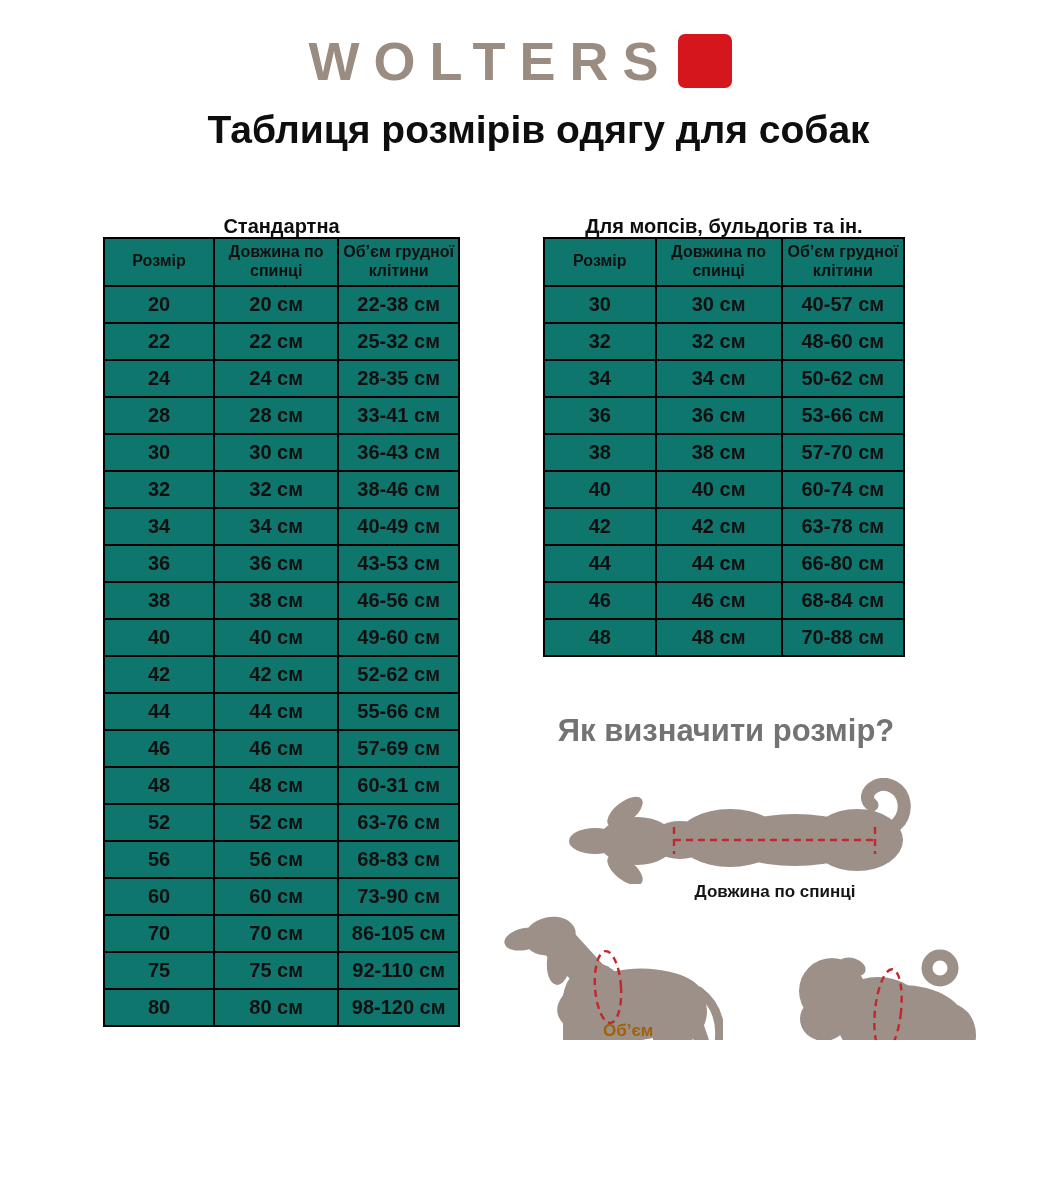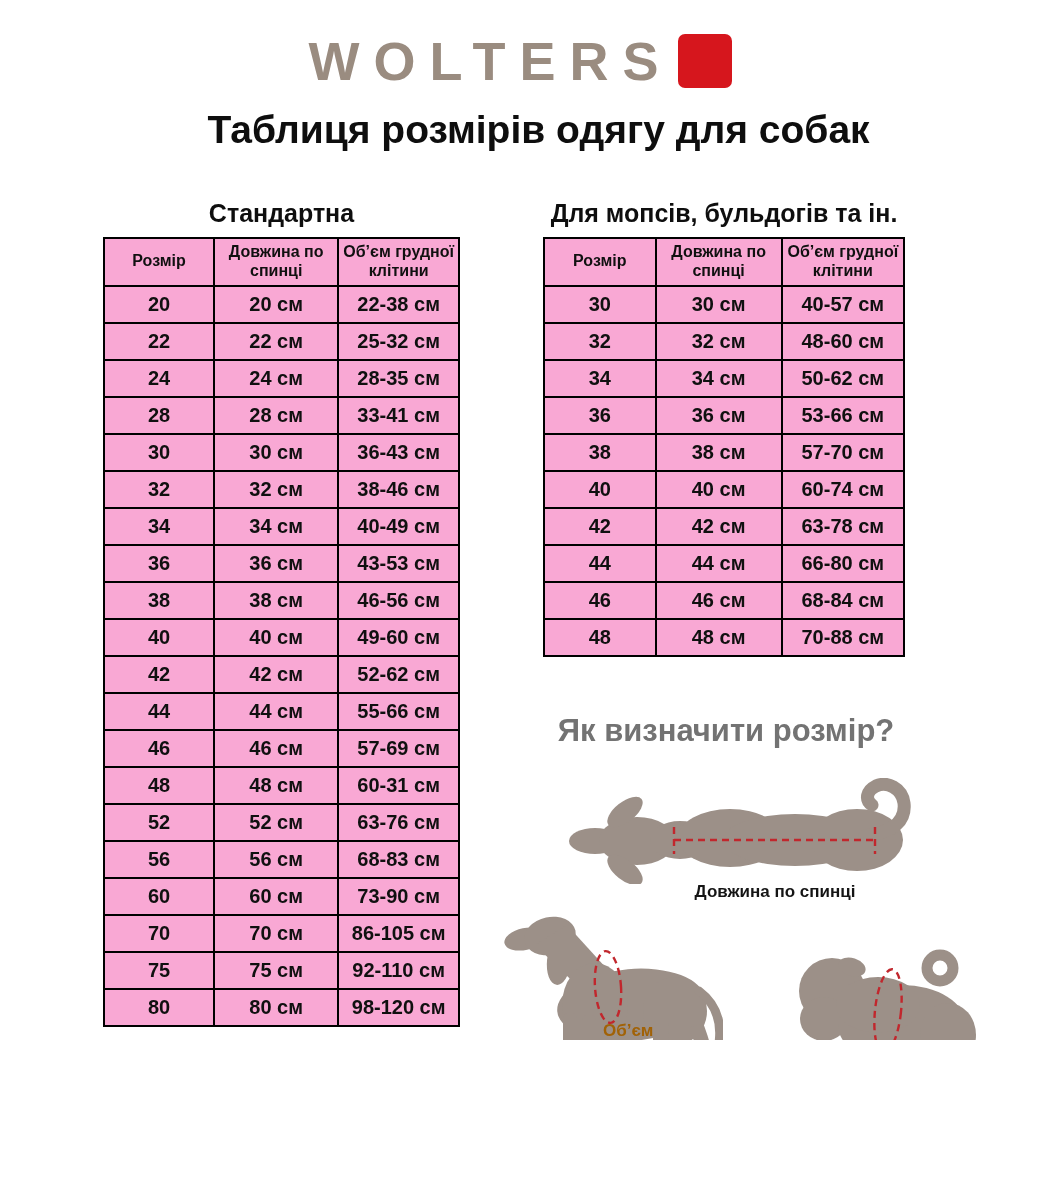--- a/index.html
+++ b/index.html
@@ -28,25 +28,25 @@
   }
   .logo-square{
     display:inline-block;width:54px;height:54px;border-radius:7px;
     background:var(--logo-square);margin-left:6px;vertical-align:middle;
   }
   .title{
     position:absolute;top:108px;left:0;width:100%;text-align:center;
     font-size:39px;font-weight:bold;color:#0e0e0e;padding-left:36px;
   }
   
-  .caption{position:absolute;top:199px;font-size:25px;font-weight:bold;text-align:center;color:#0e0e0e;}
+  .caption{position:absolute;top:215px;font-size:20px;font-weight:bold;text-align:center;color:#0e0e0e;}
   #cap-left{left:103px;width:357px;}
   #cap-right{left:543px;width:362px;}
   
-  .size-table{position:absolute;border-collapse:collapse;table-layout:fixed;background:#f9a8d4;}
+  .size-table{position:absolute;border-collapse:collapse;table-layout:fixed;background:#0f766e;}
   #table-standard{left:103px;top:237px;width:357px;}
   #table-flat{left:543px;top:237px;width:362px;}
   .size-table th,.size-table td{
     border:2px solid #000;text-align:center;vertical-align:middle;
     font-weight:bold;color:#101010;
   }
   .size-table th{font-size:16px;line-height:1.18;padding:4px 2px;height:40px;}
   .size-table td{font-size:20px;height:37px;padding:0 2px;}
   
   .guide-title{

